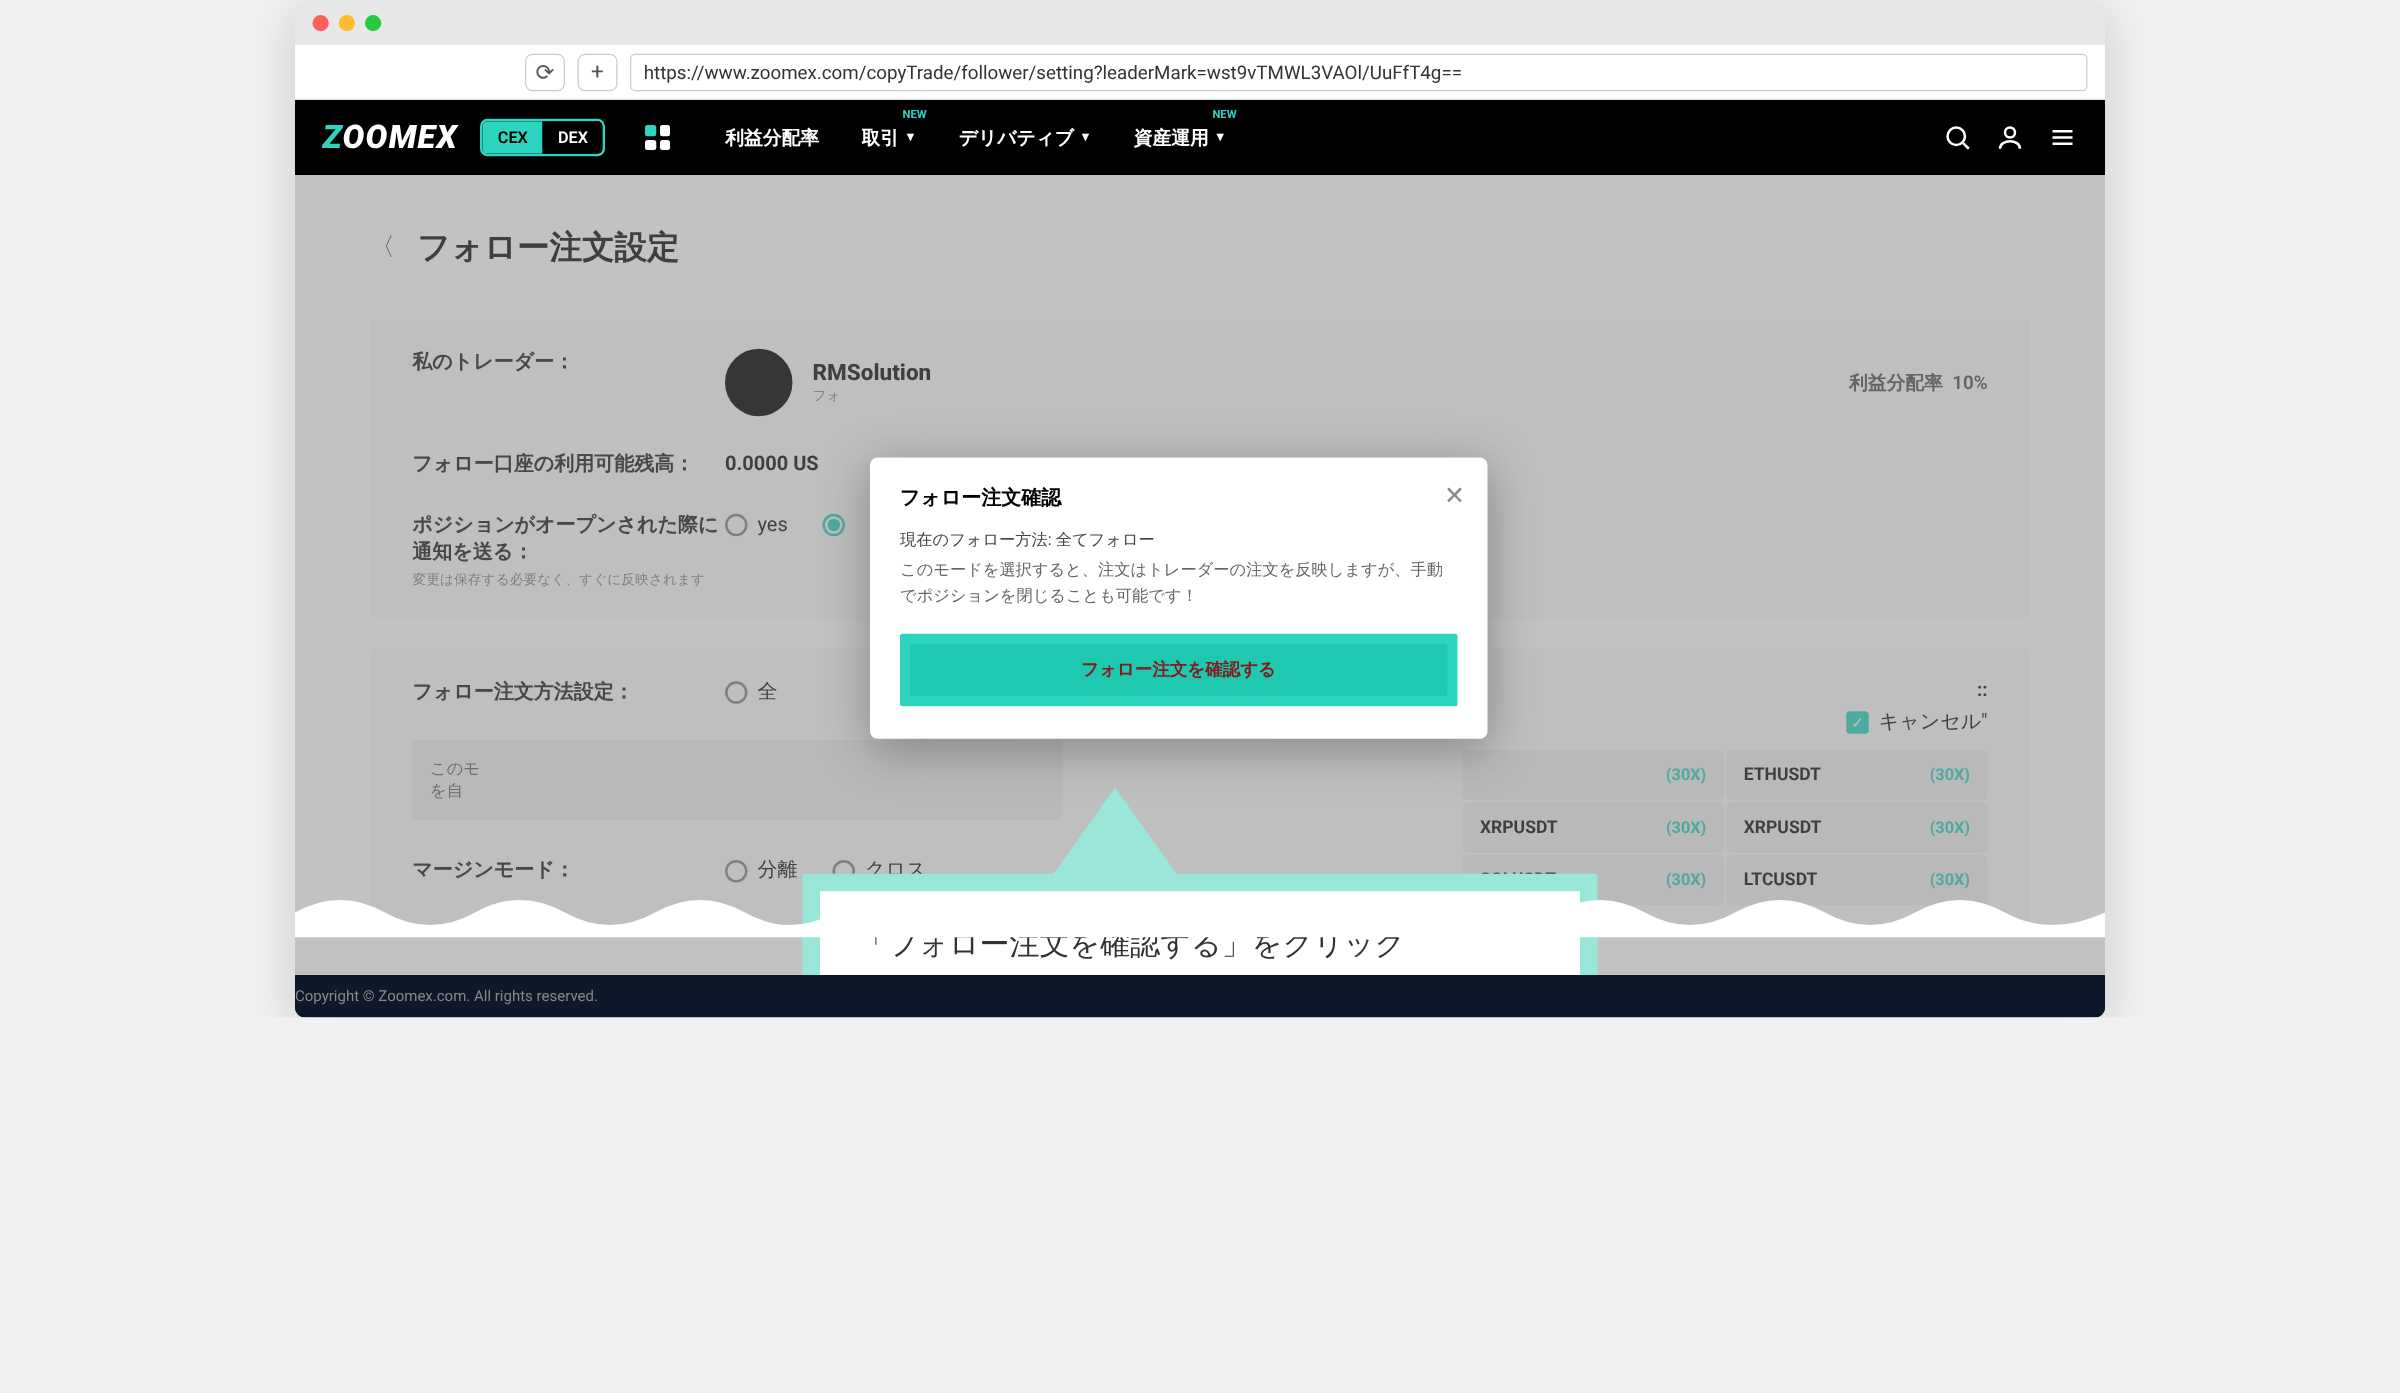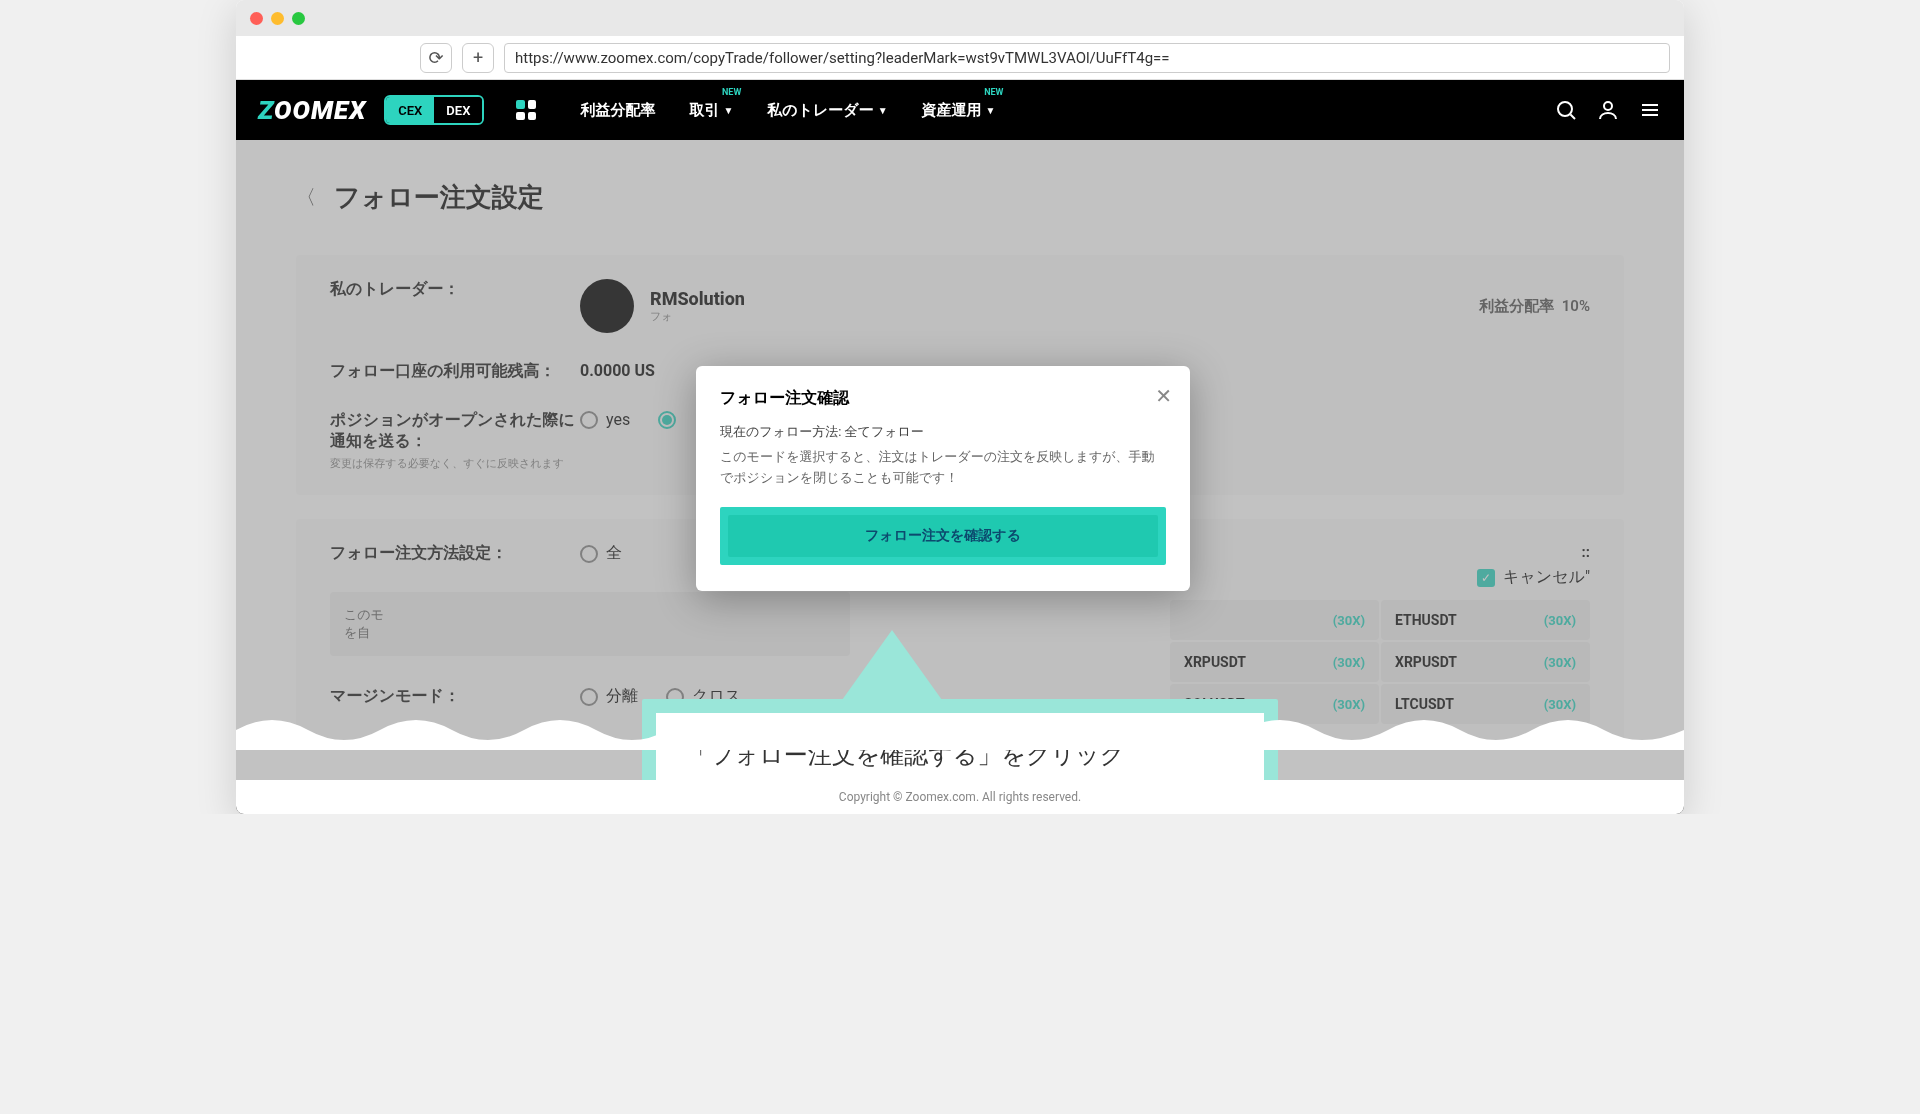--- a/index.html
+++ b/index.html
@@ -61,26 +61,26 @@
 .chk{width:18px;height:18px;background:#2dd4bf;border-radius:3px;display:flex;align-items:center;justify-content:center;color:#fff;font-size:12px}
 .pair-grid{display:grid;grid-template-columns:1fr 1fr;gap:2px}
 .pair{background:#eee;border-radius:4px;padding:12px 14px;display:flex;justify-content:space-between;align-items:center;font-size:14px;font-weight:700}
 .pair-lev{color:#2dd4bf;font-size:13px}
 .modal{position:absolute;top:226px;left:460px;width:494px;background:#fff;border-radius:6px;box-shadow:0 8px 40px rgba(0,0,0,.3);padding:22px 24px 26px;z-index:20}
 .modal-title{font-size:16px;font-weight:800;margin-bottom:14px}
 .modal-close{position:absolute;top:18px;right:18px;font-size:20px;color:#888;cursor:pointer}
 .modal-line{font-size:13px;color:#444;margin-bottom:6px}
 .modal-desc{font-size:13px;color:#666;line-height:1.6;margin-bottom:18px}
 .modal-btn-wrap{background:#2dd4bf;padding:8px;border-radius:2px}
-.modal-btn{background:#1fc9b0;color:#0c4a6e;font-size:14px;font-weight:700;text-align:center;padding:12px;cursor:pointer;border-radius:2px}
+.modal-btn{background:#1fc9b0;color:#7f1d1d;font-size:14px;font-weight:700;text-align:center;padding:12px;cursor:pointer;border-radius:2px}
 .callout{position:absolute;top:490px;left:406px;width:636px;z-index:25}
 .callout-arrow{width:0;height:0;border-left:50px solid transparent;border-right:50px solid transparent;border-bottom:70px solid #9ae6d9;margin-left:200px;margin-bottom:-1px}
 .callout-box{background:#9ae6d9;padding:14px;border-radius:2px}
 .callout-inner{background:#fff;padding:26px 30px;font-size:24px;color:#333}
-.footer{height:34px;background:#ffffff;color:#888;font-size:12px;display:flex;align-items:center;justify-content:center}
+.footer{height:34px;background:#0f172a;color:#888;font-size:12px;display:flex;align-items:center;justify-content:flex-start}
 .wave{position:absolute;bottom:30px;left:0;right:0;height:40px;z-index:30}
 .wave svg{width:100%;height:100%}
 </style>
 </head>
 <body>
 
 <div class="browser-window">
   <div class="titlebar">
     <div class="tl-dot tl-red"></div>
     <div class="tl-dot tl-yellow"></div>
@@ -113,21 +113,21 @@
       <div class="navlinks">
         <div class="navlink">
             <span>利益分配率</span>
           </div>
         <div class="navlink">
             <span>取引</span>
             <span class="caret">▼</span>
             <span class="new-badge">NEW</span>
           </div>
         <div class="navlink">
-            <span>私のトレーダー</span>
+            <span>デリバティブ</span>
             <span class="caret">▼</span>
           </div>
         <div class="navlink">
             <span>資産運用</span>
             <span class="caret">▼</span>
             <span class="new-badge">NEW</span>
           </div>
       </div>
       <div class="spacer"></div>
       <div class="nav-icon">

